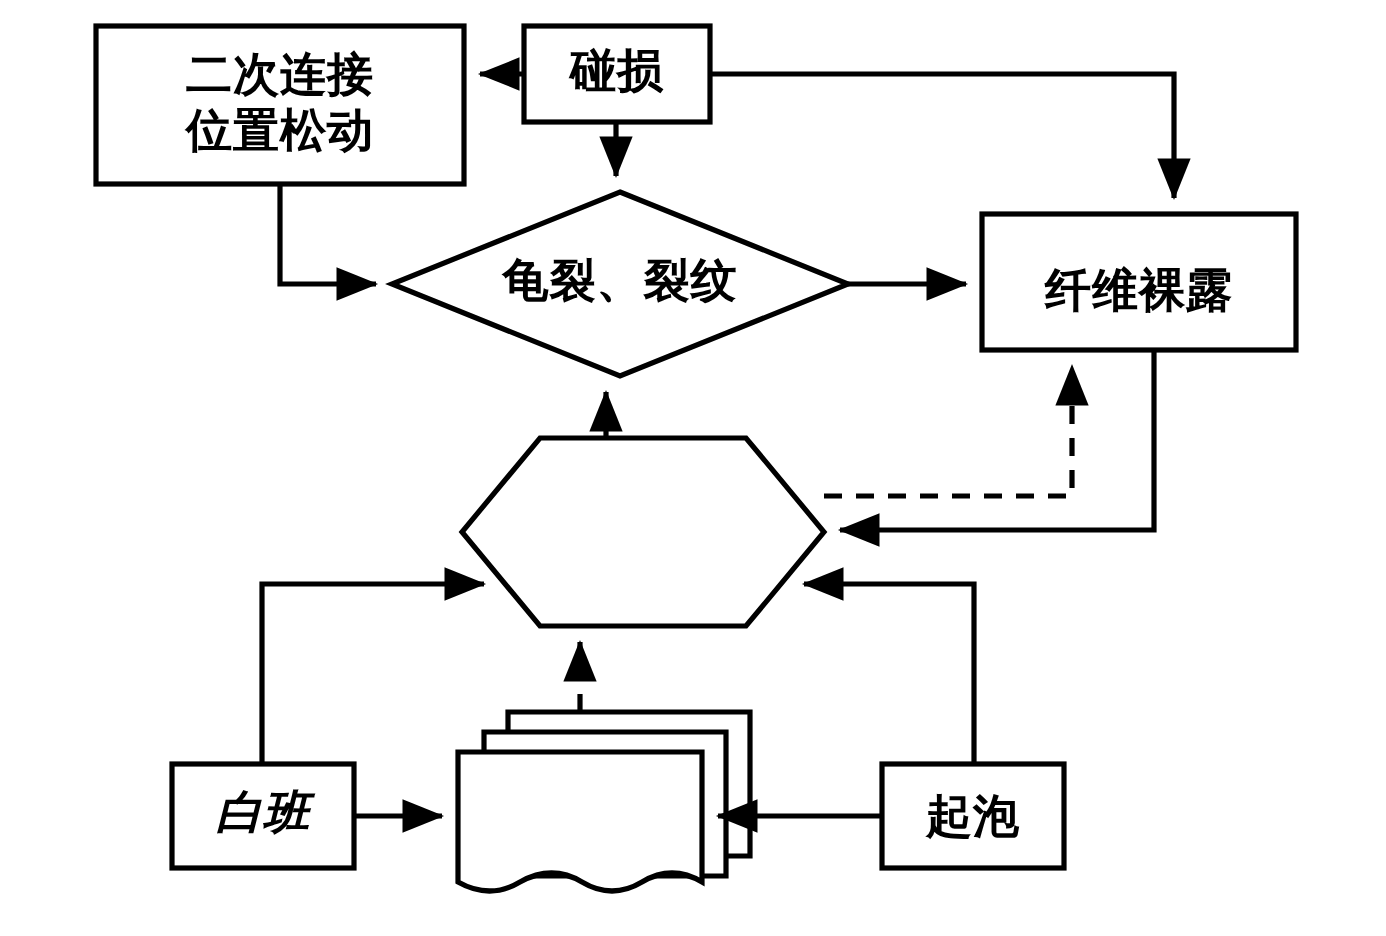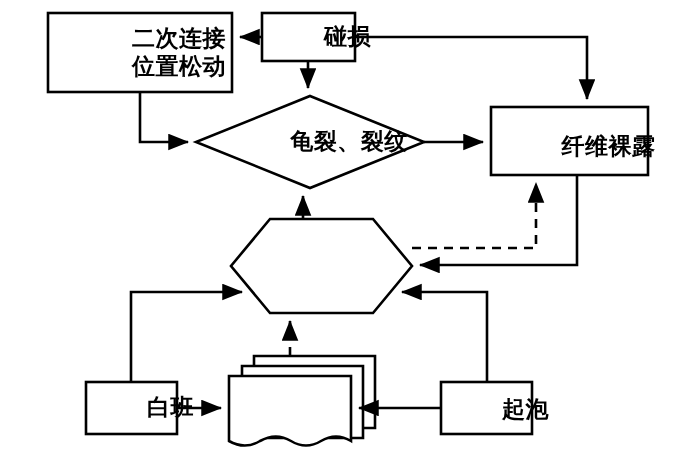--- a/index.html
+++ b/index.html
@@ -28,21 +28,20 @@
     position: absolute;
     display: flex;
     align-items: center;
     justify-content: center;
     text-align: center;
     color: #000000;
     font-weight: 700;
     line-height: 1.18;
     white-space: pre;
     pointer-events: none;
-    padding-left: 39px;
   }
   .lbl-box {
     font-size: 23px;
     letter-spacing: 0.5px;
   }
 </style>
 </head>
 <body>
 
 <div id="diagram-root">
@@ -111,18 +110,18 @@
   <div class="node-label lbl-box" style="left:48px; top:13px; width:184px; height:79px;">二次连接
 位置松动</div>
 
   <div class="node-label lbl-box" style="left:262px; top:13px; width:93px; height:48px;">碰损</div>
 
   <div class="node-label lbl-box" style="left:196px; top:96px; width:228px; height:92px;">龟裂、裂纹</div>
 
   <div class="node-label lbl-box" style="left:491px; top:107px; width:157px; height:79px;">纤维裸露</div>
 
 
-  <div class="node-label lbl-box" style="left:86px; top:382px; width:91px; height:52px;">白班</div>
+  <div class="node-label lbl-box" style="left:86px; top:382px; width:91px; height:52px;font-style:italic;">白班</div>
 
 
   <div class="node-label lbl-box" style="left:441px; top:382px; width:91px; height:55px;">起泡</div>
 
 </div>
 
 </body></html>

